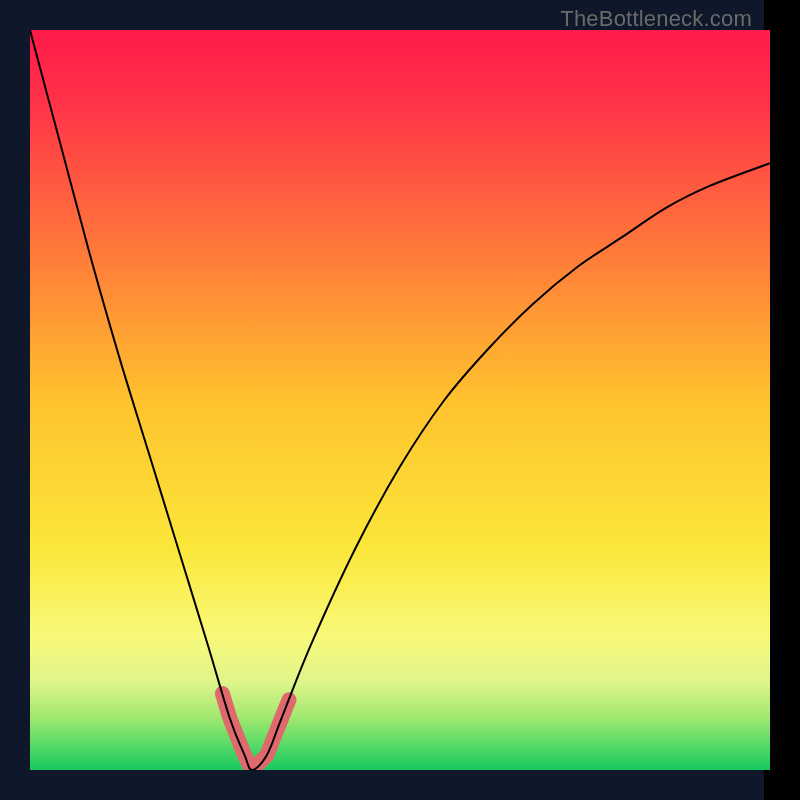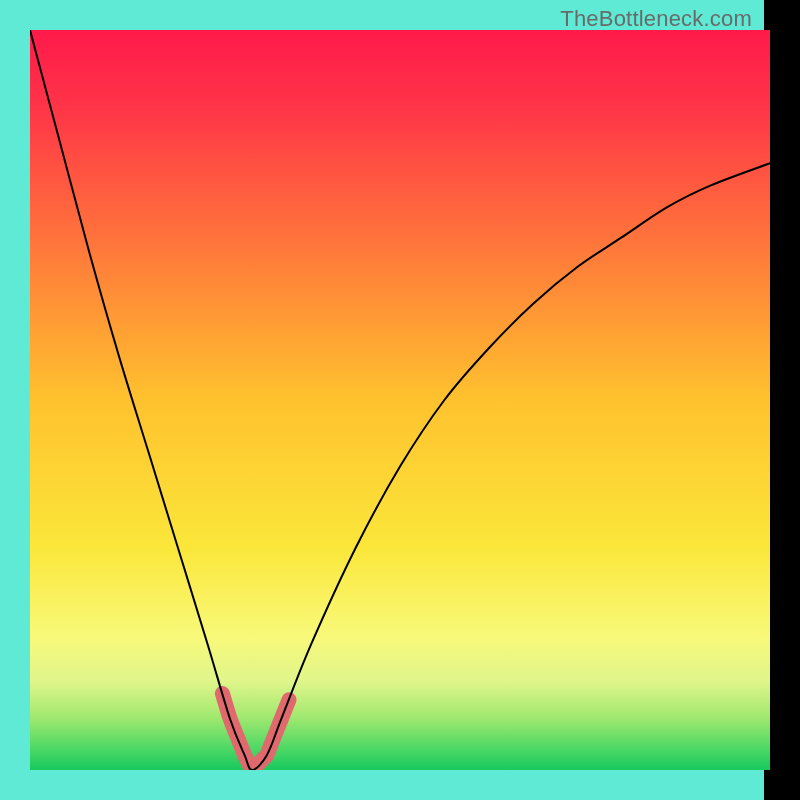--- a/index.html
+++ b/index.html
@@ -8,21 +8,21 @@
     width: 800px;
     height: 800px;
     overflow: hidden;
     background: #000;
     font-family: Arial, Helvetica, sans-serif;
   }
   .frame {
     position: relative;
     width: 764px;
     height: 800px;
-    background: #5eead4;
+    background: #0f172a;
   }
   .plot {
     position: absolute;
     left: 30px;
     top: 30px;
     width: 740px;
     height: 740px;
     overflow: hidden;
   }
   .gradient {

